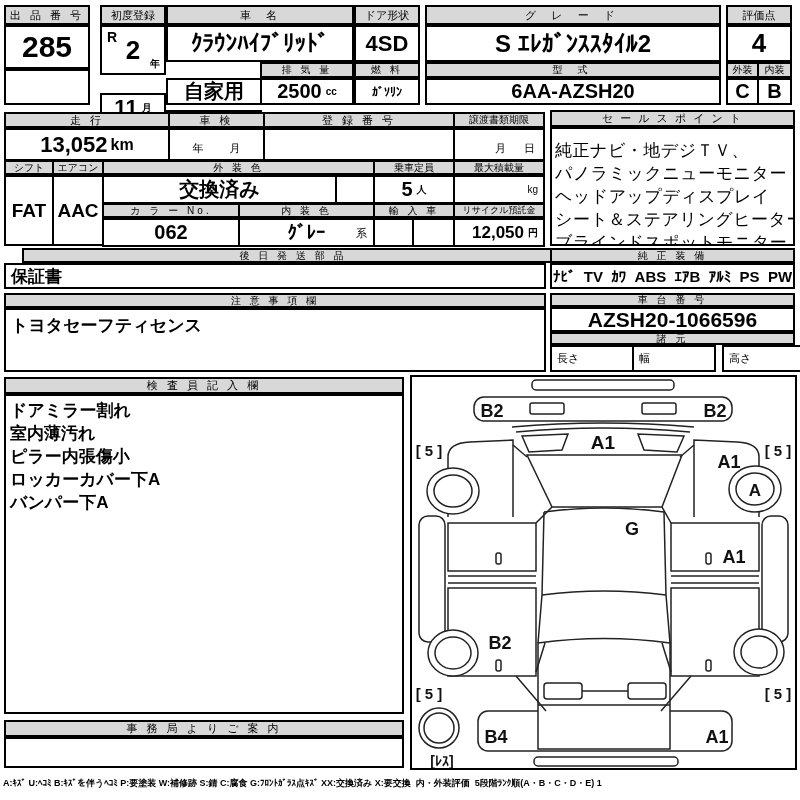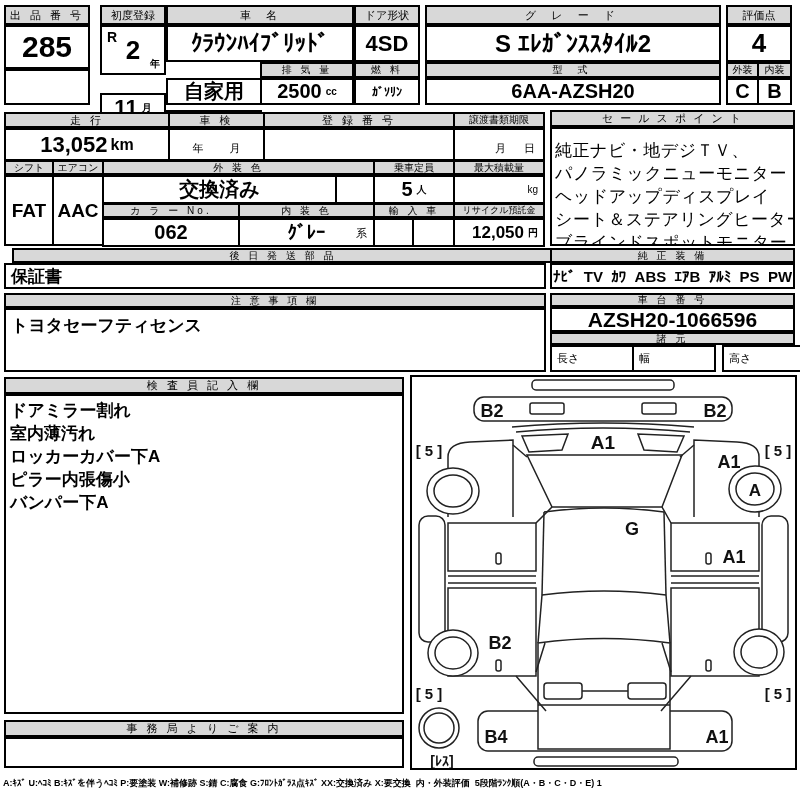--- a/index.html
+++ b/index.html
@@ -124,41 +124,41 @@
 
 <div class="abs hdr ls2" style="left:550px;top:110px;width:245px;height:17px;">セ ー ル ス ポ イ ン ト</div>
 <div class="abs cell sales top left" style="left:550px;top:127px;width:245px;height:119px;flex-direction:column;align-items:flex-start;padding-top:10px;padding-left:3px;">
   <div>純正ナビ・地デジＴＶ、</div>
   <div>パノラミックニューモニター</div>
   <div>ヘッドアップディスプレイ</div>
   <div>シート＆ステアリングヒーター</div>
   <div>ブラインドスポットモニター</div>
 </div>
 
-<div class="abs hdr fs10" style="left:12px;top:248px;width:542px;height:15px;">後 日 発 送 部 品</div>
+<div class="abs hdr fs10" style="left:22px;top:248px;width:542px;height:15px;">後 日 発 送 部 品</div>
 <div class="abs cell fs17 left" style="left:4px;top:263px;width:542px;height:26px;">保証書</div>
 <div class="abs hdr fs10" style="left:550px;top:248px;width:245px;height:15px;">純 正 装 備</div>
 <div class="abs cell fs15" style="left:550px;top:263px;width:245px;height:26px;">ﾅﾋﾞ  TV  ｶﾜ  ABS  ｴｱB  ｱﾙﾐ  PS  PW</div>
 
 <div class="abs hdr fs10" style="left:4px;top:293px;width:542px;height:15px;">注 意 事 項 欄</div>
 <div class="abs cell fs17 left top" style="left:4px;top:308px;width:542px;height:64px;padding-top:4px;">トヨタセーフティセンス</div>
 
 <div class="abs hdr fs10" style="left:550px;top:293px;width:245px;height:14px;">車 台 番 号</div>
 <div class="abs cell fs21" style="left:550px;top:307px;width:245px;height:25px;">AZSH20-1066596</div>
 <div class="abs hdr fs10" style="left:550px;top:332px;width:245px;height:13px;">諸 元</div>
 <div class="abs cell fs11 left" style="left:550px;top:345px;width:84px;height:27px;font-weight:normal;">長さ</div>
 <div class="abs cell fs11 left" style="left:632px;top:345px;width:84px;height:27px;font-weight:normal;">幅</div>
 <div class="abs cell fs11 left" style="left:714px;top:345px;width:81px;height:27px;font-weight:normal;margin-left:8px;">高さ</div>
 
 <div class="abs hdr fs11" style="left:4px;top:377px;width:400px;height:17px;">検 査 員 記 入 欄</div>
 <div class="abs cell lines top left" style="left:4px;top:394px;width:400px;height:320px;flex-direction:column;align-items:flex-start;padding-top:3px;padding-left:4px;">
   <div>ドアミラー割れ</div>
   <div>室内薄汚れ</div>
+  <div>ピラー内張傷小</div>
   <div>ロッカーカバー下A</div>
-  <div>ピラー内張傷小</div>
   <div>バンパー下A</div>
 </div>
 
 <div class="abs hdr fs11" style="left:4px;top:720px;width:400px;height:17px;">事 務 局 よ り ご 案 内</div>
 <div class="abs cell" style="left:4px;top:737px;width:400px;height:31px;"></div>
 
 <div class="abs" style="left:410px;top:375px;width:387px;height:395px;border:2px solid #000;background:#fff;">
 <svg width="383" height="391" viewBox="0 0 383 391">
 
   <rect class="ln" x="120" y="3" width="142" height="10" rx="4"></rect>

